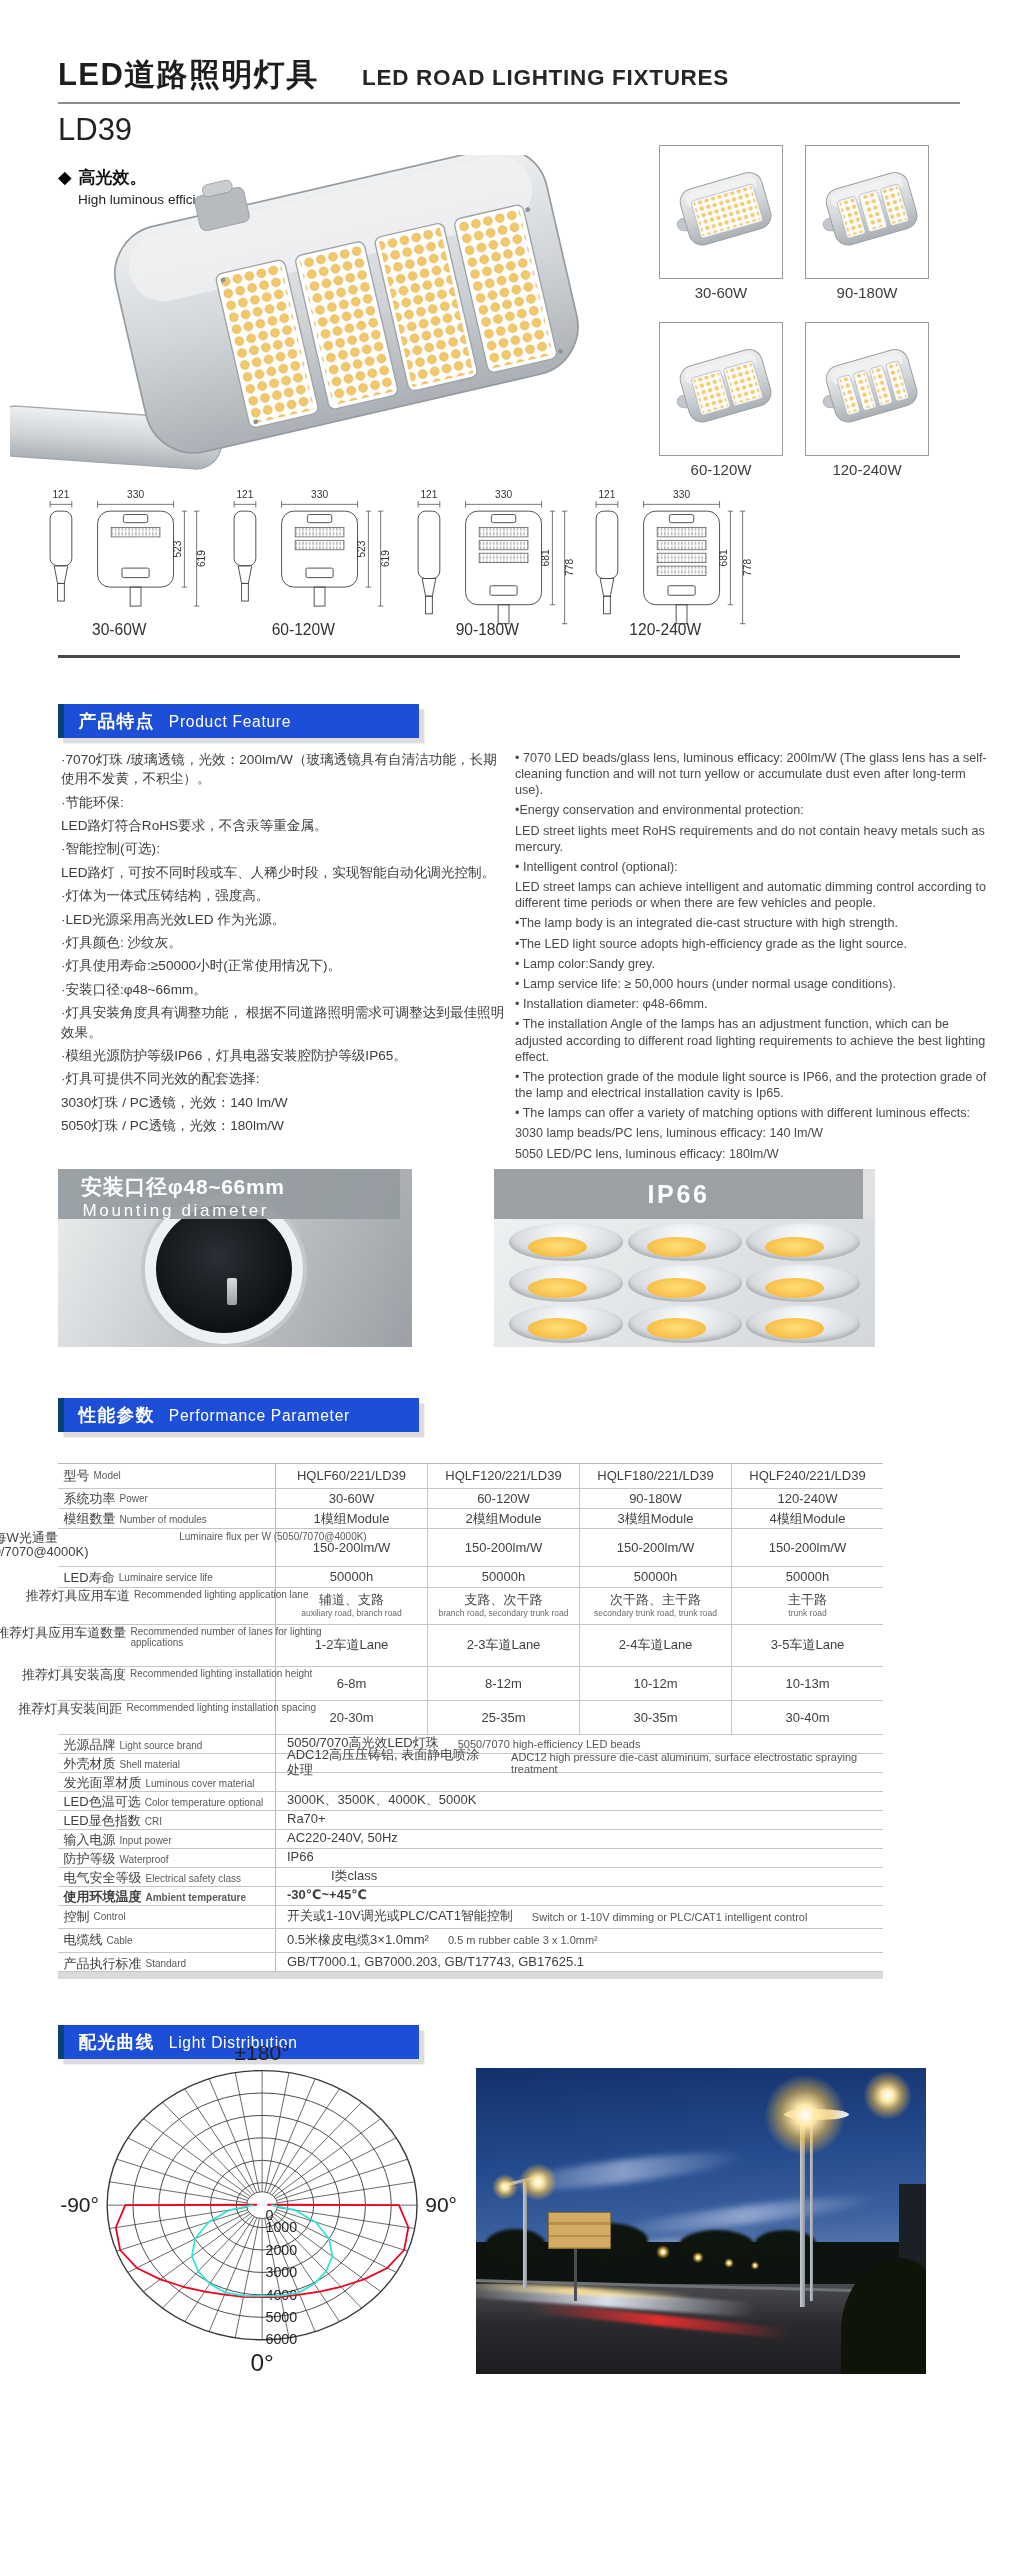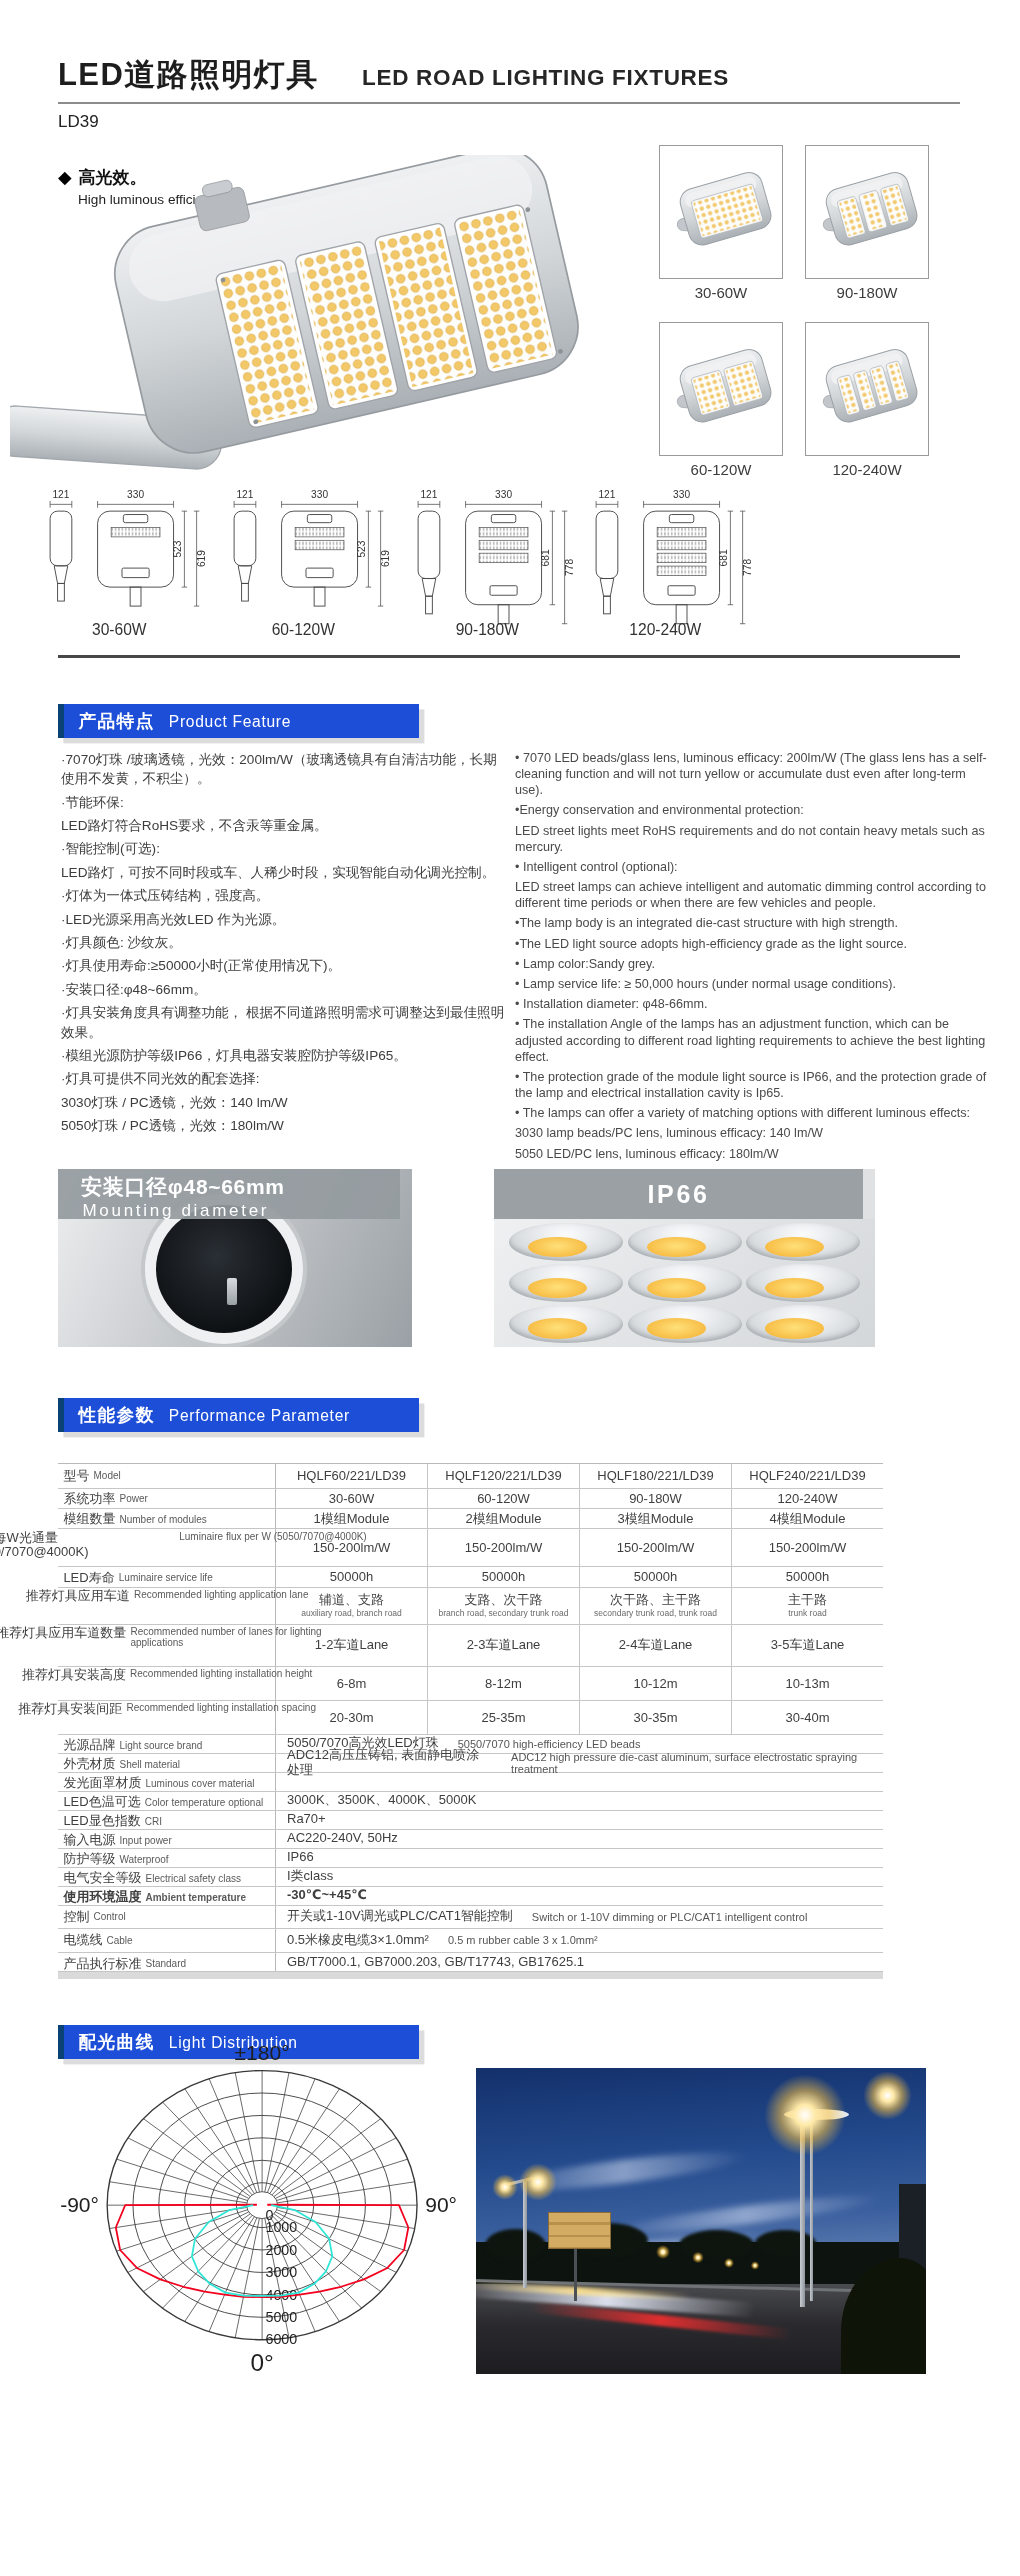--- a/index.html
+++ b/index.html
@@ -4,21 +4,21 @@
 <style>
   html,body{margin:0;padding:0;background:#ffffff;}
   body{font-family:"Liberation Sans","DejaVu Sans",sans-serif;}
   .page{position:relative;width:1021px;height:2576px;background:#fff;overflow:hidden;}
   .abs{position:absolute;}
 
   
   .title-zh{position:absolute;left:58px;top:54px;font-size:31px;font-weight:700;color:#1d1d1d;letter-spacing:1.4px;}
   .title-en{position:absolute;left:362px;top:65px;font-size:22.5px;font-weight:600;color:#262626;letter-spacing:0.7px;}
   .header-rule{position:absolute;left:58px;top:102px;width:902px;height:2px;background:#8c8c8c;}
-  .model-code{position:absolute;left:58px;top:112px;font-size:17px;color:#222;font-weight:500;}
+  .model-code{position:absolute;left:58px;top:112px;font-size:31px;color:#222;font-weight:500;}
   .hl-line{position:absolute;left:58px;top:166px;font-size:17px;color:#111;font-weight:600;display:flex;gap:6.8px;align-items:center;}
   .hl-marker{font-size:17.7px;color:#000;}
   .hl-en{position:absolute;left:78px;top:192px;font-size:13.6px;color:#1e1e1e;}
 
   
   .pv-box{position:absolute;width:124px;height:134px;border:0.7px solid #9b9b9b;background:#fff;box-sizing:border-box;}
   .pv-label{position:absolute;width:124px;text-align:center;font-size:15px;color:#3c3c3c;}
 
   
   .dln{fill:none;stroke:#4a4a4a;stroke-width:1.4;}
@@ -562,21 +562,21 @@
       </div>
       <div class="trow" style="height: 19px;">
         <div class="tlabel">
           <span class="lzh">防护等级</span>
           <span class="len">Waterproof</span>
         </div>
         <div class="tspan">
           <span class="vzh">IP66</span>
         </div>
       </div>
-      <div class="trow" style="height: 19px;">
+      <div class="trow" style="height: 19px; gap: 44px;">
         <div class="tlabel">
           <span class="lzh">电气安全等级</span>
           <span class="len">Electrical safety class</span>
         </div>
         <div class="tspan">
           <span class="vzh">I类class</span>
         </div>
       </div>
       <div class="trow" style="height: 19px; font-weight: bold;">
         <div class="tlabel">

